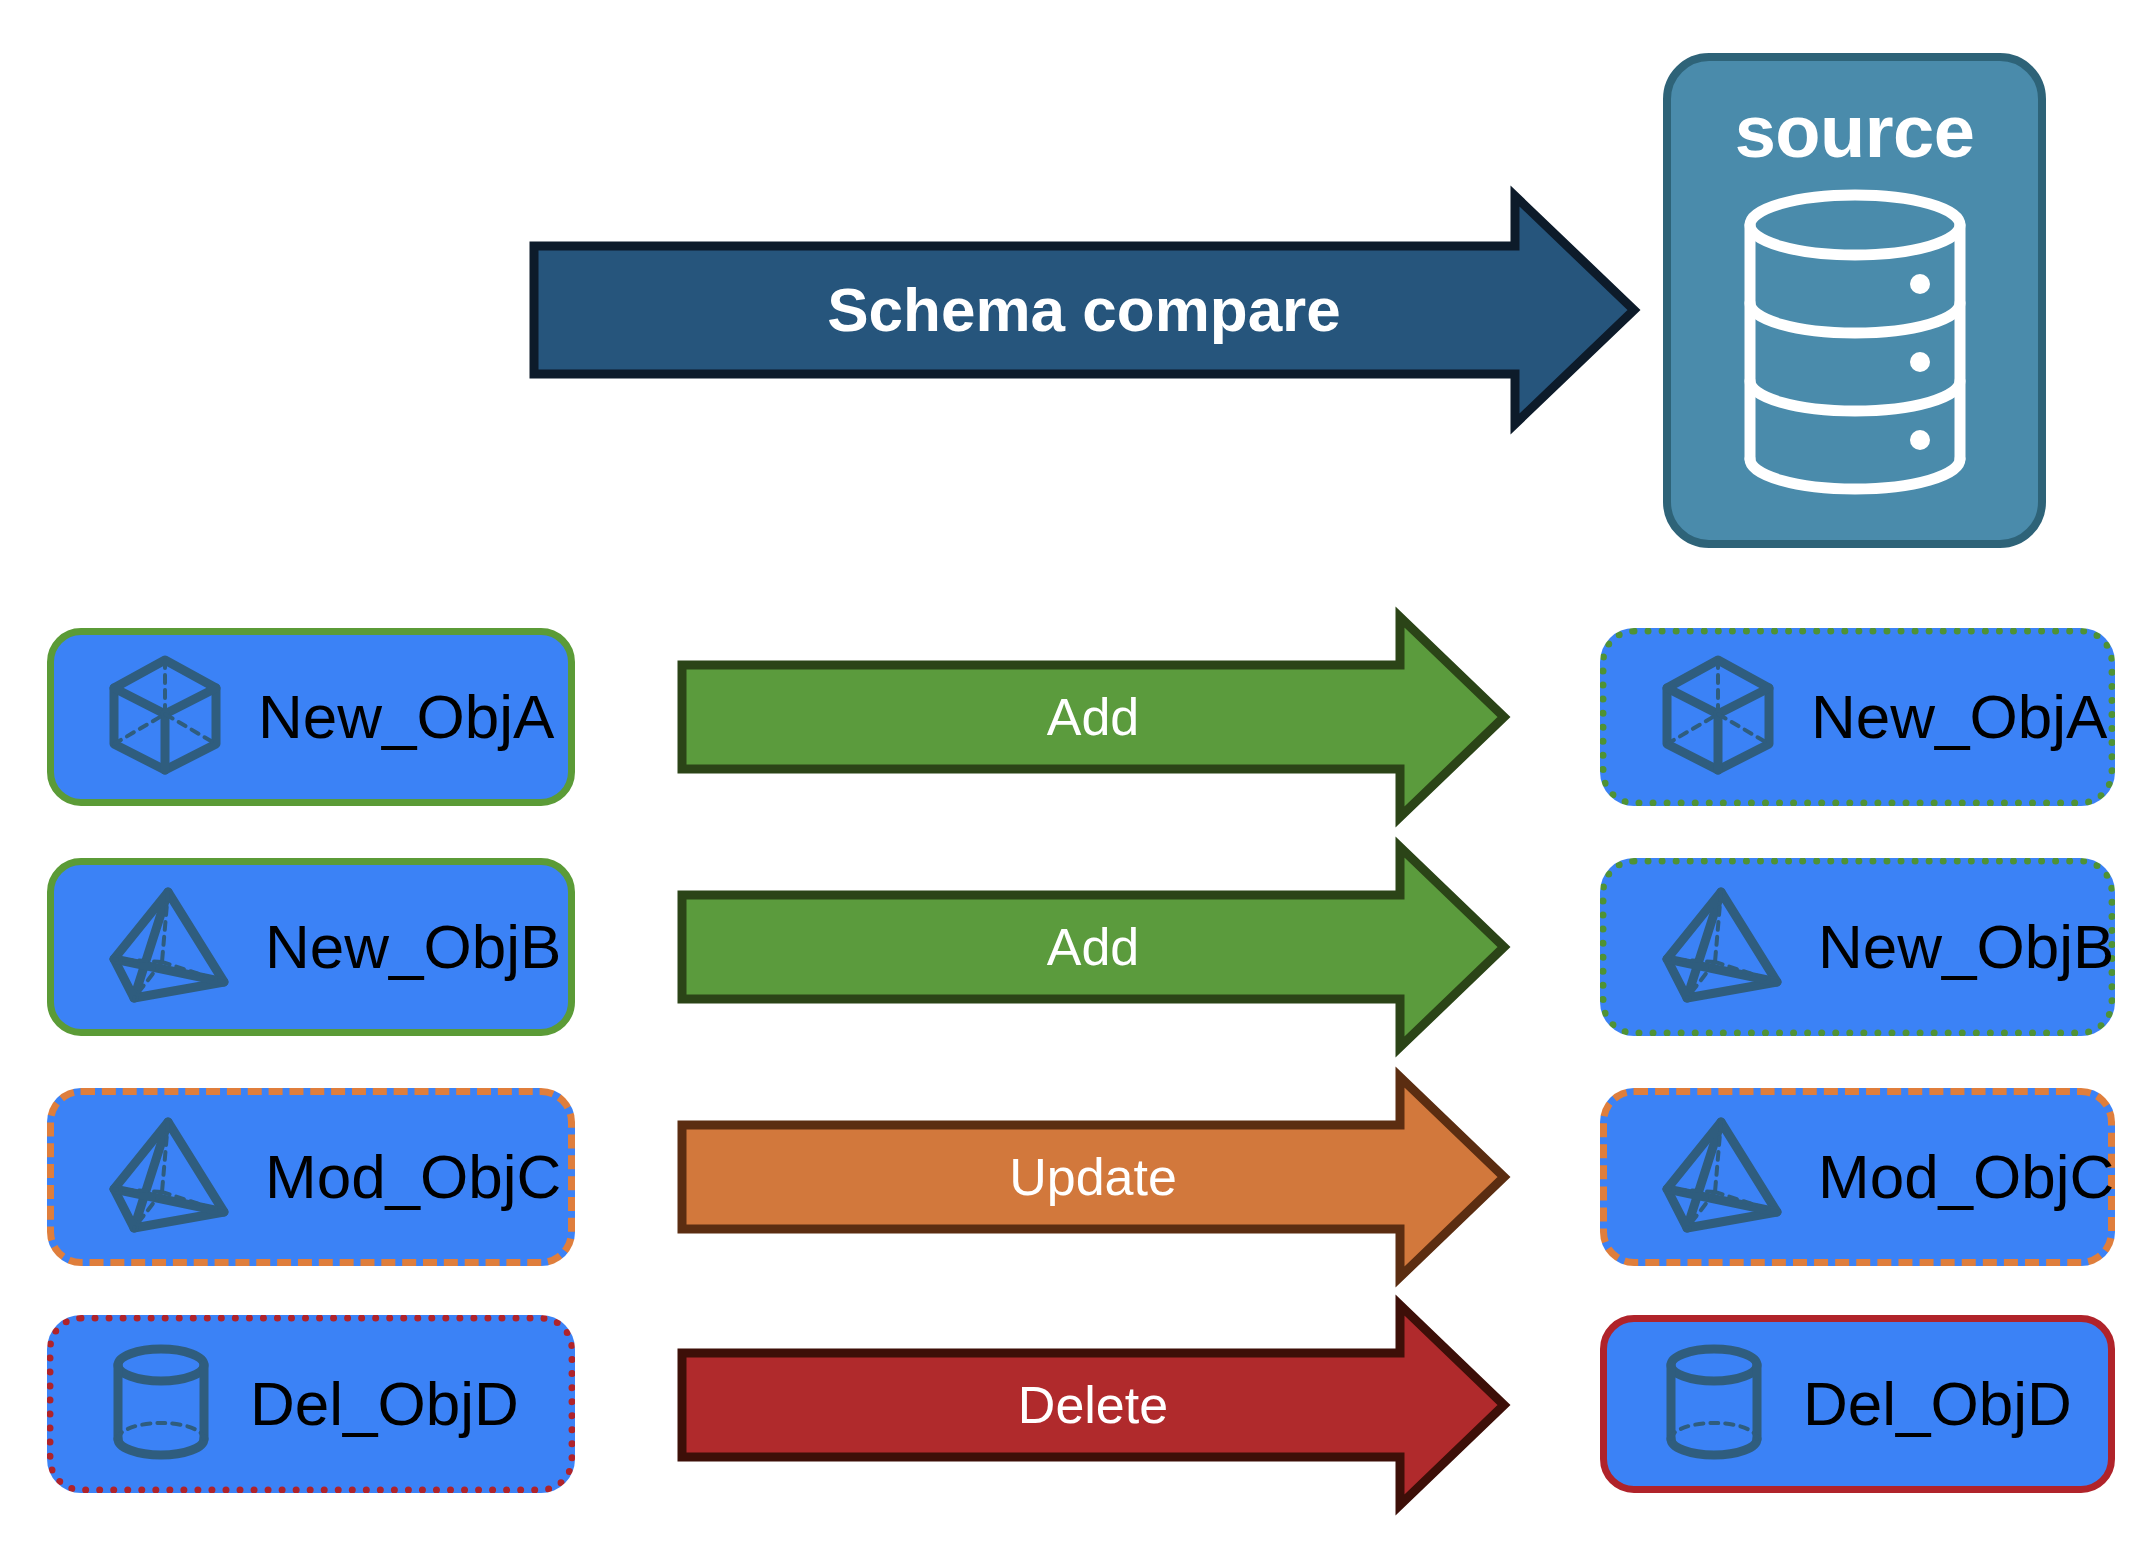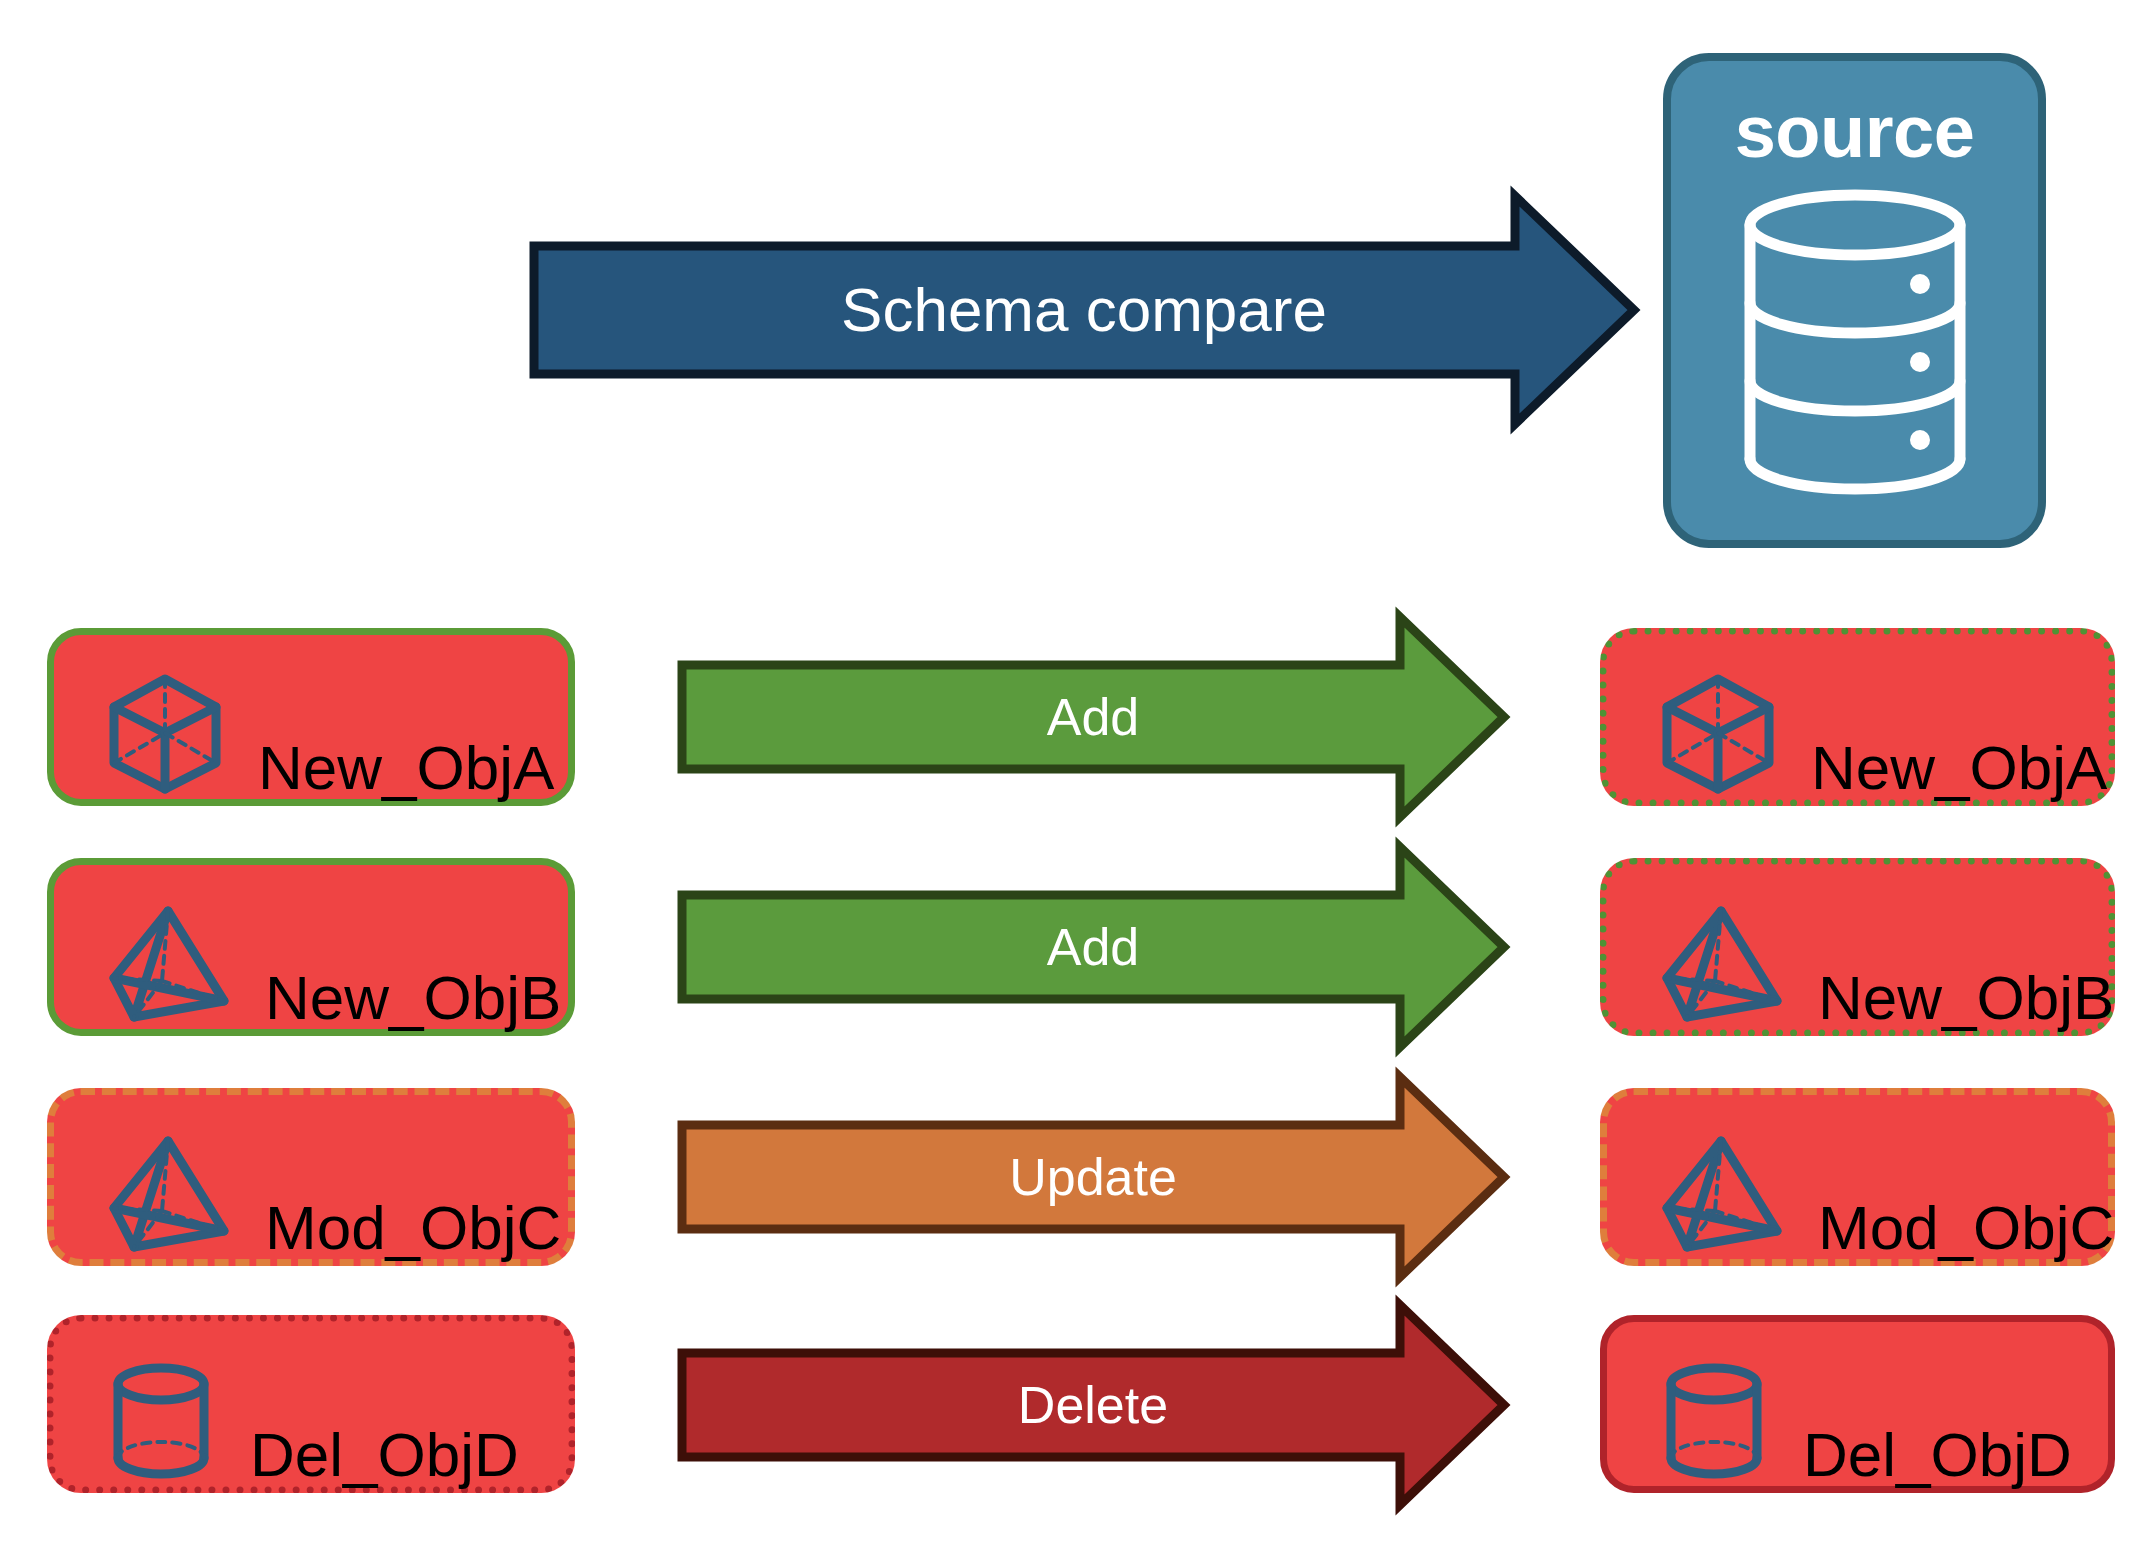--- a/index.html
+++ b/index.html
@@ -16,23 +16,23 @@
   .endpoint .ep-title{
     color:#ffffff;font-weight:bold;font-size:74px;letter-spacing:-0.5px;
     margin-top:34px;line-height:1;
   }
   .endpoint .ep-icon{margin-top:18px;}
 
   
   .objbox{
     position:absolute;
     box-sizing:border-box;
-    background:#ef4444;
+    background:#3b82f6;
     border-radius:34px;
-    display:flex;align-items:flex-end;
+    display:flex;align-items:center;
   }
   .objbox .obj-icon{margin-left:52px;flex:0 0 auto;display:block;}
   .objbox .obj-label{
     margin-left:34px;color:#000000;font-size:62px;line-height:1;white-space:nowrap;
   }
 
   
   .arrow{position:absolute;}
   .arrow svg{display:block;overflow:visible;}
   .arrow .arrow-label{
@@ -64,21 +64,21 @@
         <circle cx="190" cy="175" r="10" fill="#ffffff"></circle>
         <circle cx="190" cy="253" r="10" fill="#ffffff"></circle>
       </svg>
     </div>
   </div>
 
   <div class="arrow big" id="arrow-main" style="left:530px;top:190px;width:1108px;height:240px;">
     <svg width="1108" height="240" viewBox="0 0 1108 240">
       <polygon id="main-arrow-shape" points="4,56 985,56 985,6 1104,120 985,234 985,184 4,184" stroke-width="9" stroke-linejoin="miter" fill="#26557c" stroke="#0d1b2a"></polygon>
     </svg>
-    <div class="arrow-label" style="padding-right:130px;">Schema compare</div>
+    <div class="arrow-label" style="padding-right:130px;font-weight:bold;">Schema compare</div>
   </div>
 
   <div class="objbox" id="src-0" style="left: 47px; top: 628px; width: 528px; height: 178px; border: 7px solid rgb(91, 155, 55);">
     <span class="obj-icon">
       <svg width="118" height="122" viewBox="0 0 118 122">
         <g fill="none" stroke="#2f5d7e" stroke-width="9" stroke-linejoin="round" stroke-linecap="round">
           <path d="M8 34 L59 6 L110 34 L110 90 L59 116 L8 90 Z"></path>
           <path d="M8 34 L59 60 L110 34"></path>
           <path d="M59 60 L59 116"></path>
         </g>

